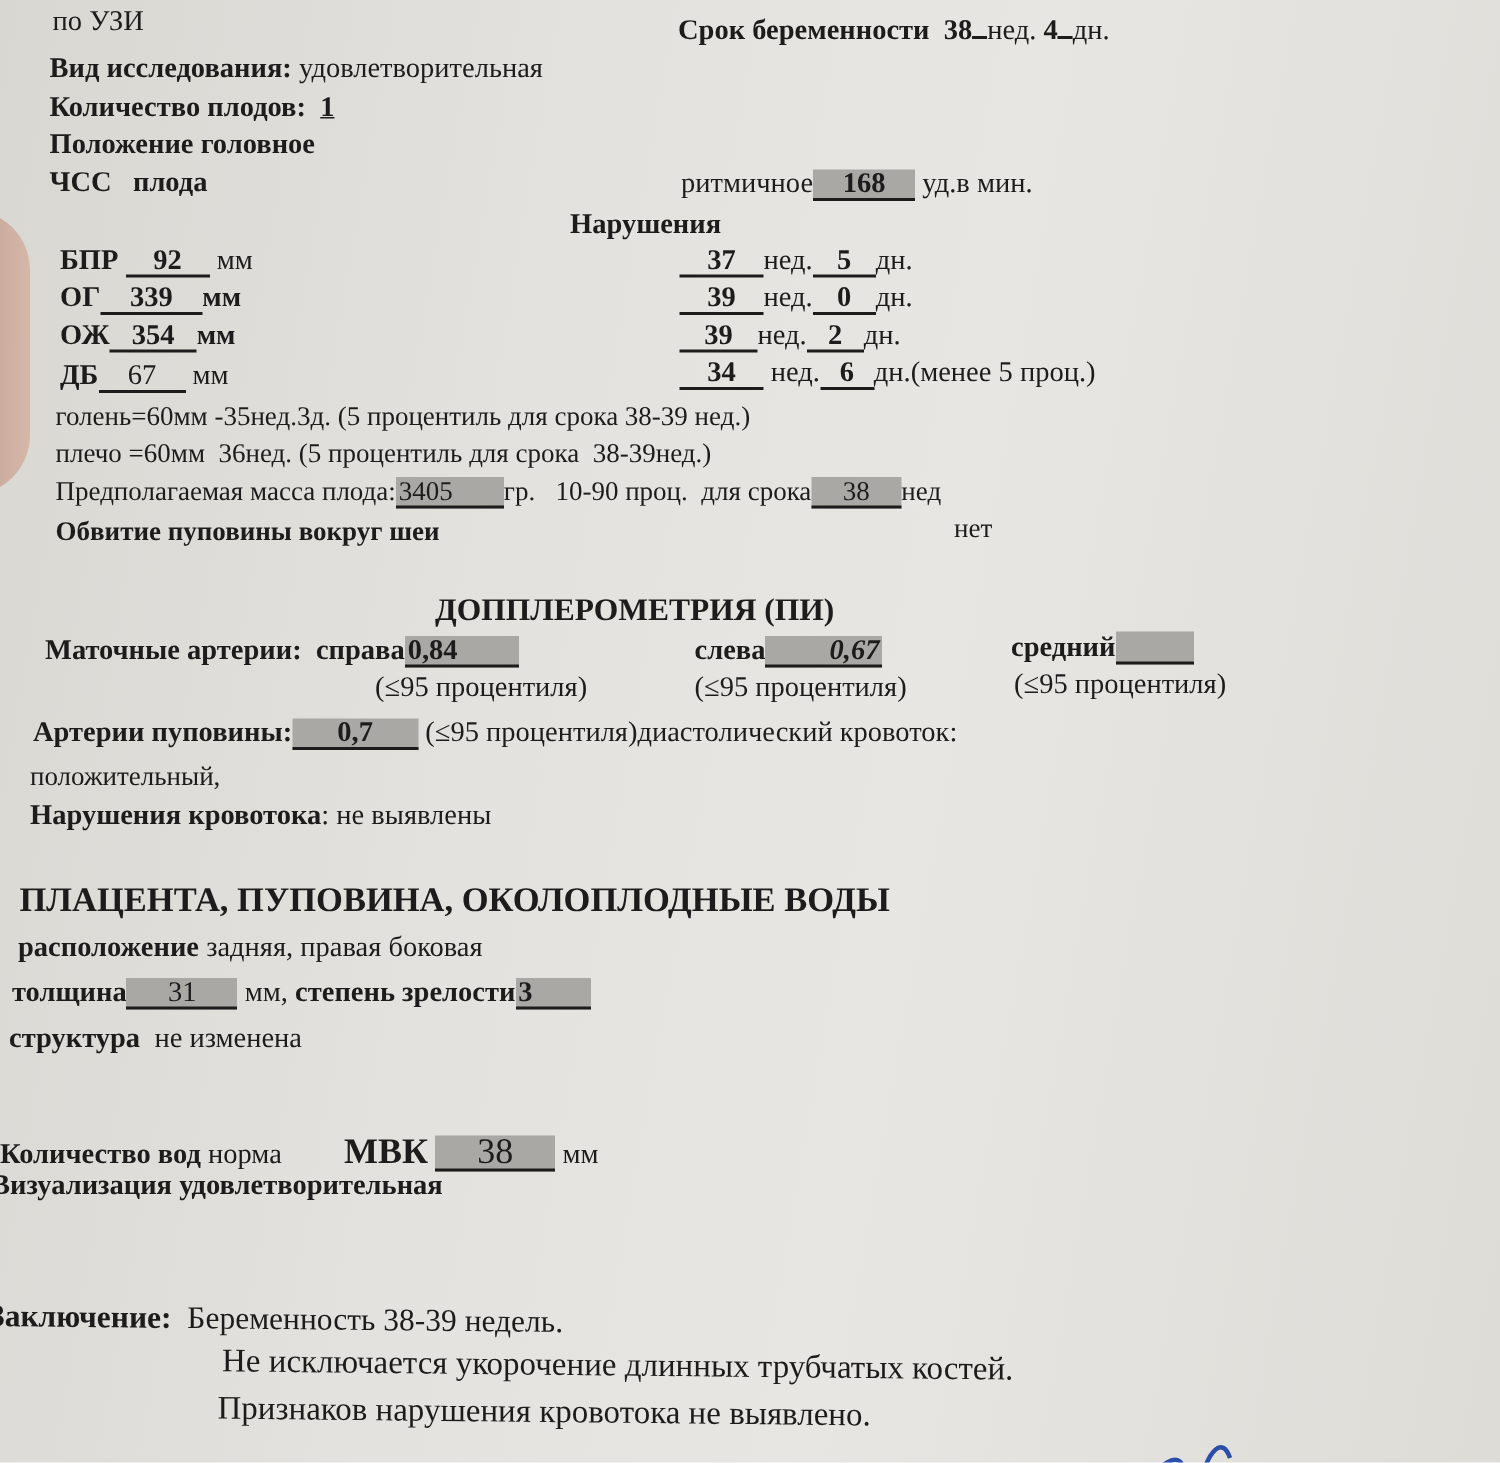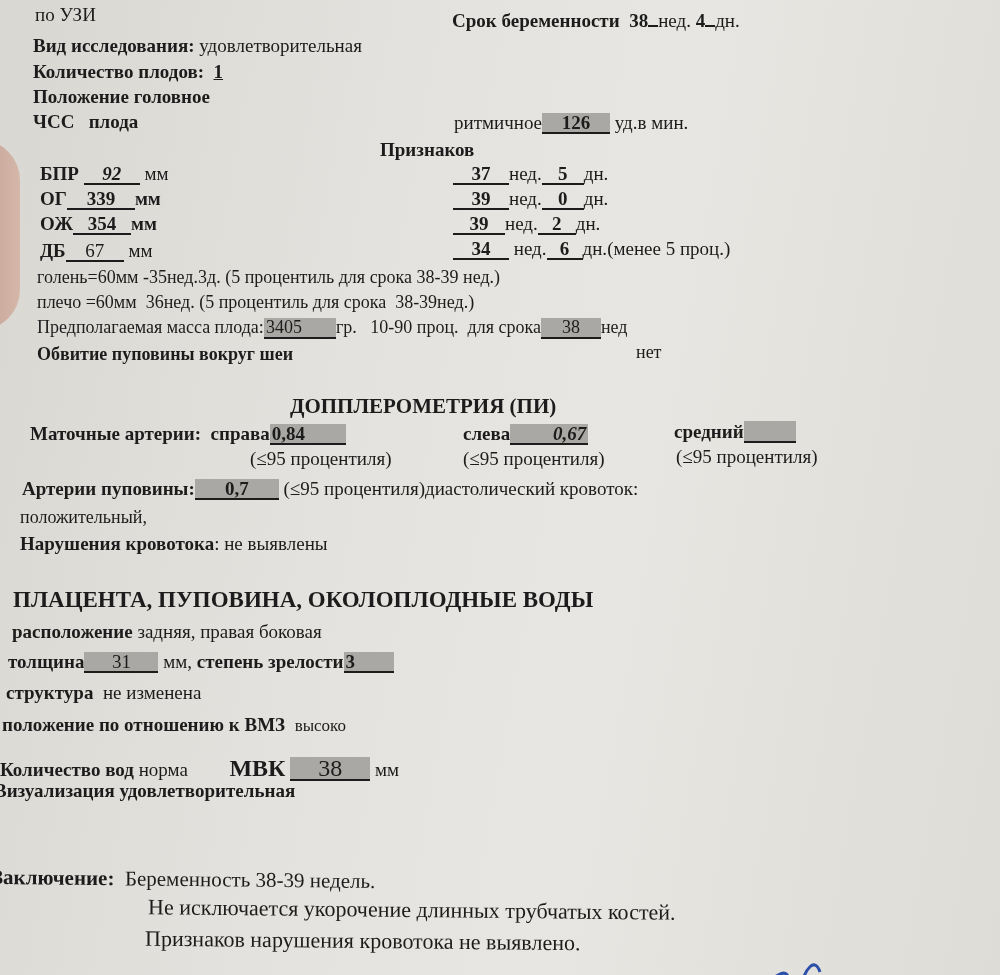--- a/index.html
+++ b/index.html
@@ -48,29 +48,29 @@
     <span class="b">Вид исследования:</span>
     <span>удовлетворительная</span>
   </div>
   <div class="line b" style="left:33px; top:61px;">
     <span>Количество плодов:</span>&nbsp;
     <span class="u">1</span>
   </div>
   <div class="line b" style="left:33px; top:86px;">Положение головное</div>
   <div class="line b" style="left:33px; top:111px; white-space:pre;">ЧСС   плода</div>
   <div class="line" style="left:454px; top:112px;">
-    <span>ритмичное</span><span class="fill gray b" style="width:64px;">126</span>
+    <span>ритмичное</span><span class="fill gray b" style="width:64px;">168</span>
     <span>уд.в мин.</span>
   </div>
 
-  <div class="line b" style="left:380px; top:139px;">Признаков</div>
+  <div class="line b" style="left:380px; top:139px;">Нарушения</div>
 
   <div class="line b" style="left:40px; top:163px;">
     <span>БПР</span>
-    <span class="fill" style="width:52px;font-style:italic;">92</span>
+    <span class="fill" style="width:52px;">92</span>
     <span style="font-weight:normal">мм</span>
   </div>
   <div class="line b" style="left:40px; top:188px;">
     <span>ОГ</span><span class="fill" style="width:64px;">339</span><span>мм</span>
   </div>
   <div class="line b" style="left:40px; top:213px;">
     <span>ОЖ</span><span class="fill" style="width:54px;">354</span><span>мм</span>
   </div>
   <div class="line" style="left:40px; top:240px;">
     <span class="b">ДБ</span><span class="fill" style="width:54px;">67</span>
@@ -130,24 +130,20 @@
   </div>
   <div class="line" style="left:8px; top:651px;">
     <span class="b">толщина</span><span class="fill gray" style="width:70px;">31</span>
     <span>мм,</span>
     <span class="b">степень зрелости</span><span class="fill gray b" style="width:46px; text-align:left;">3</span>
   </div>
   <div class="line" style="left:6px; top:682px;">
     <span class="b">структура</span>&nbsp;
     <span>не изменена</span>
   </div>
-  <div class="line" style="left:2px; top:714px;">
-    <span class="b">положение по отношению к ВМЗ</span>&nbsp;
-    <span style="font-size:17px;">высоко</span>
-  </div>
   <div class="line" style="left:0px; top:745px;">
     <span class="b">Количество вод</span>
     <span>норма</span>
     <span style="display:inline-block; width:32px;"></span>
     <span class="b big">МВК</span>
     <span class="fill gray big" style="width:76px; line-height:22px;">38</span>
     <span>мм</span>
   </div>
   <div class="line b" style="left:-6px; top:780px;">Визуализация удовлетворительная</div>
 

